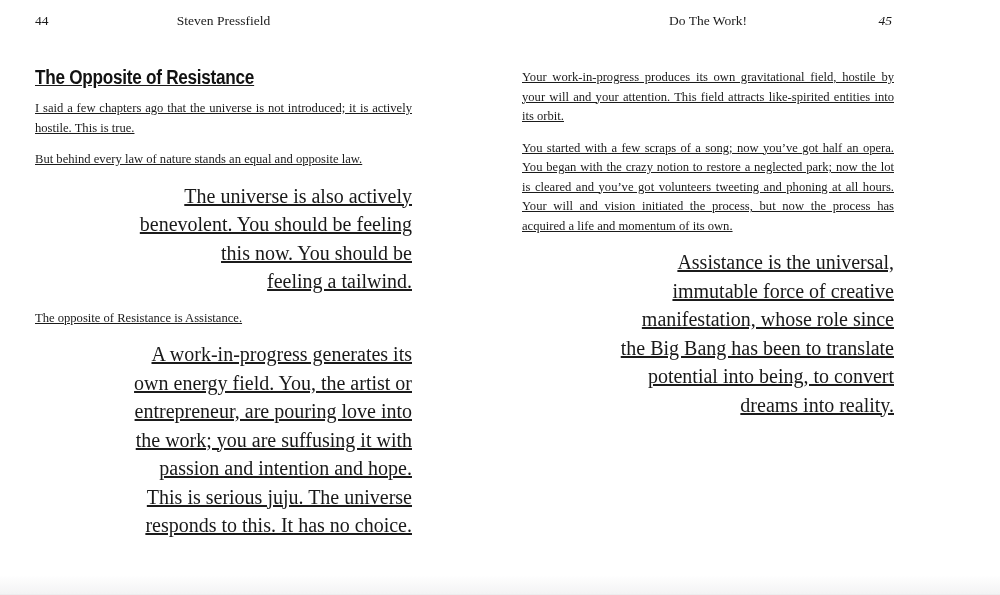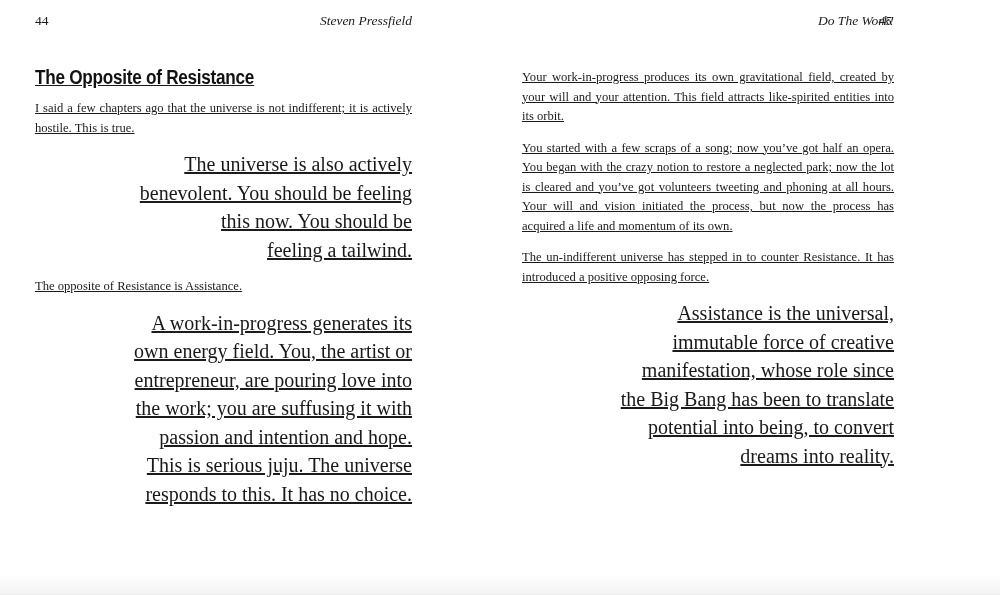--- a/index.html
+++ b/index.html
@@ -26,22 +26,21 @@
 
   .running-head {
     position: absolute;
     top: 13px; left: 0; right: 0;
     height: 18px;
     font-size: 13.5px;
     line-height: 16px;
   }
   .running-title {
     display: block;
-    text-align: right;
-    font-style: italic;
+    text-align: center;
   }
   .page-num {
     position: absolute;
     top: 0;
     font-style: normal;
   }
   .page-num-left  { left: 0; }
   .page-num-right { right: 2px; font-style: italic; }
 
   .content {
@@ -90,21 +89,22 @@
 
 <div class="spread">
 
   <div class="page page-left">
     <div class="running-head">
       <span class="page-num page-num-left">44</span>
       <span class="running-title">Steven Pressfield</span>
     </div>
     <div class="content">
       <h2 class="chapter-heading">The Opposite of Resistance</h2>
-      <p class="body-para">I said a few chapters ago that the universe is not indifferent; it is actively hostile. This is true.</p>
+      <p class="body-para">I said a few chapters ago that the universe is not introduced; it is actively hostile. This is true.</p>
+      <p class="body-para">But behind every law of nature stands an equal and opposite law.</p>
       <div class="pull-quote">The universe is also actively
 benevolent. You should be feeling
 this now. You should be
 feeling a tailwind.</div>
       <p class="body-para">The opposite of Resistance is Assistance.</p>
       <div class="pull-quote">A work-in-progress generates its
 own energy field. You, the artist or
 entrepreneur, are pouring love into
 the work; you are suffusing it with
 passion and intention and hope.
@@ -112,23 +112,22 @@
 responds to this. It has no choice.</div>
     </div>
   </div>
 
   <div class="page page-right">
     <div class="running-head">
       <span class="running-title">Do The Work!</span>
       <span class="page-num page-num-right">45</span>
     </div>
     <div class="content">
-      <p class="body-para">Your work-in-progress produces its own gravitational field, created by your will and your attention. This field attracts like-spirited entities into its orbit.</p>
+      <p class="body-para">Your work-in-progress produces its own gravitational field, hostile by your will and your attention. This field attracts like-spirited entities into its orbit.</p>
       <p class="body-para">You started with a few scraps of a song; now you’ve got half an opera. You began with the crazy notion to restore a neglected park; now the lot is cleared and you’ve got volunteers tweeting and phoning at all hours. Your will and vision initiated the process, but now the process has acquired a life and momentum of its own.</p>
-      <p class="body-para">The un-indifferent universe has stepped in to counter Resistance. It has introduced a positive opposing force.</p>
       <div class="pull-quote">Assistance is the universal,
 immutable force of creative
 manifestation, whose role since
 the Big Bang has been to translate
 potential into being, to convert
 dreams into reality.</div>
     </div>
   </div>
 
   <div class="footer-strip"></div>

